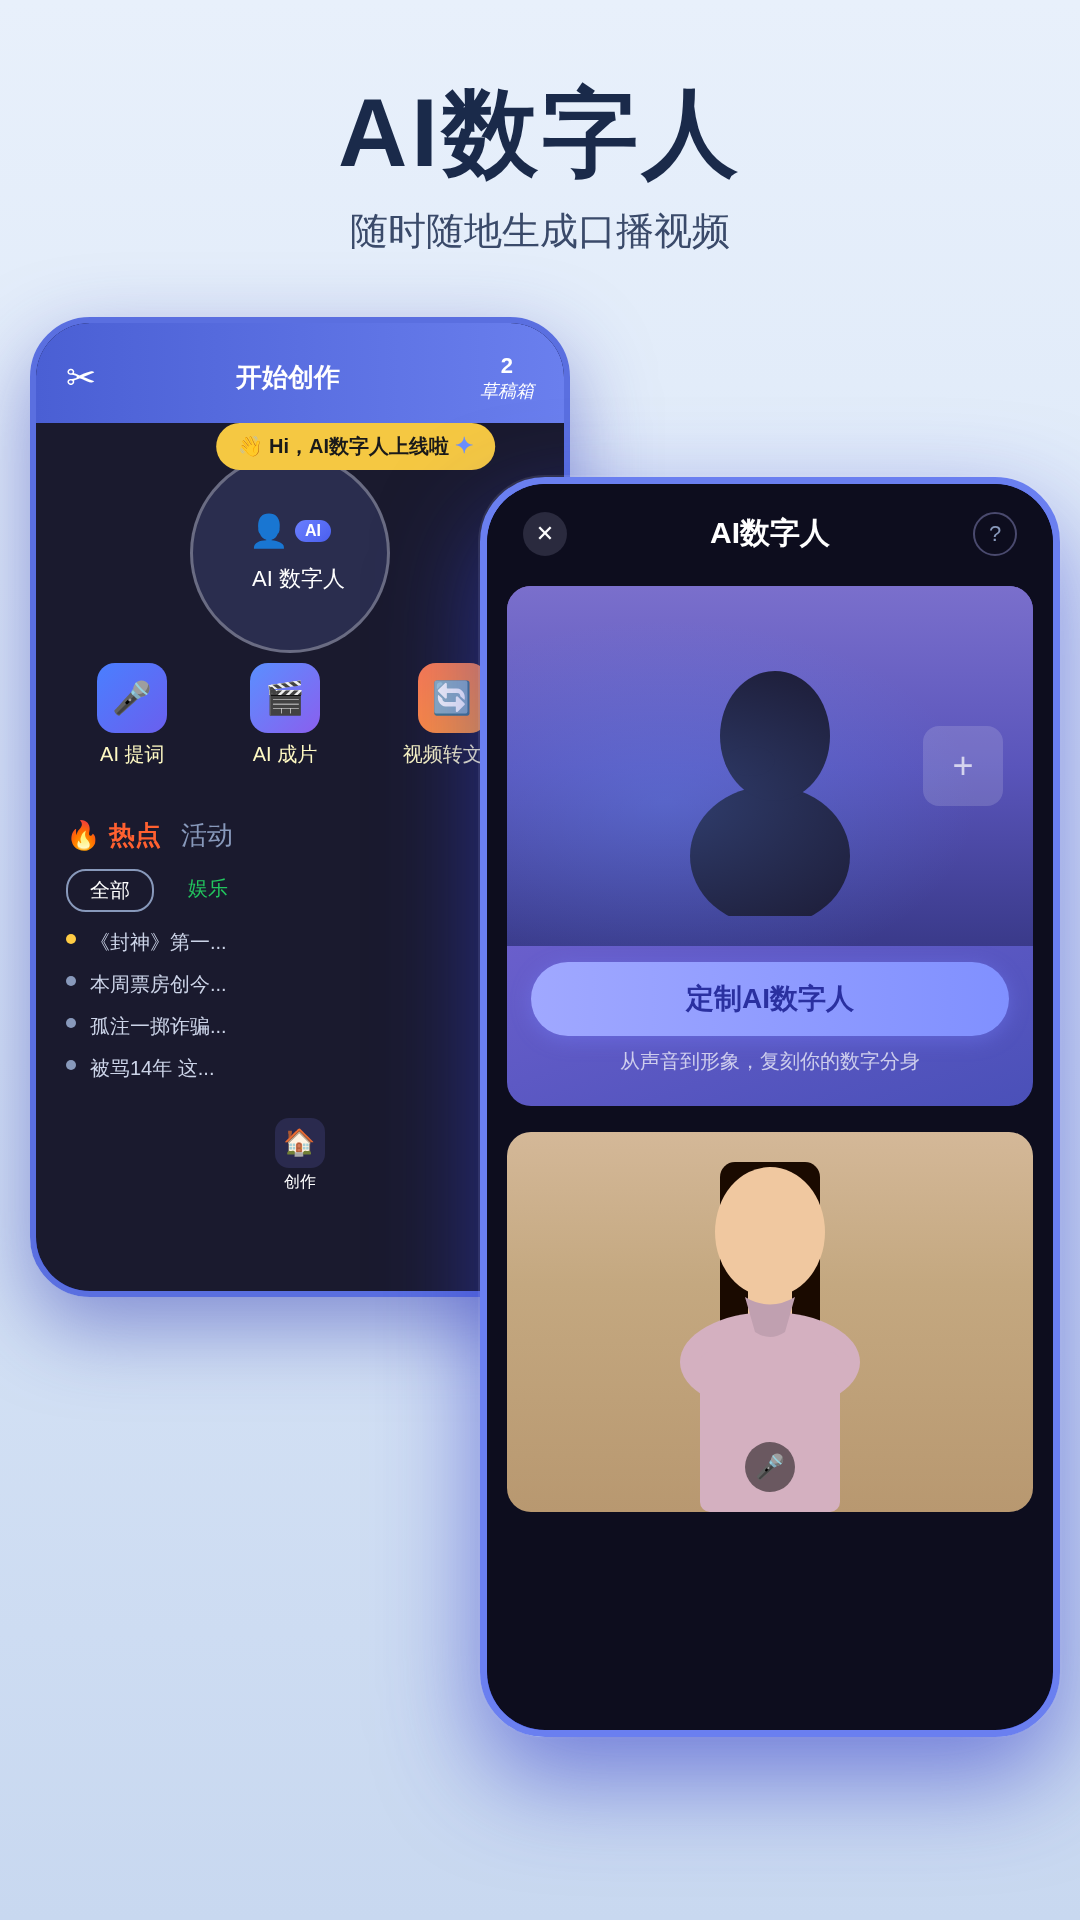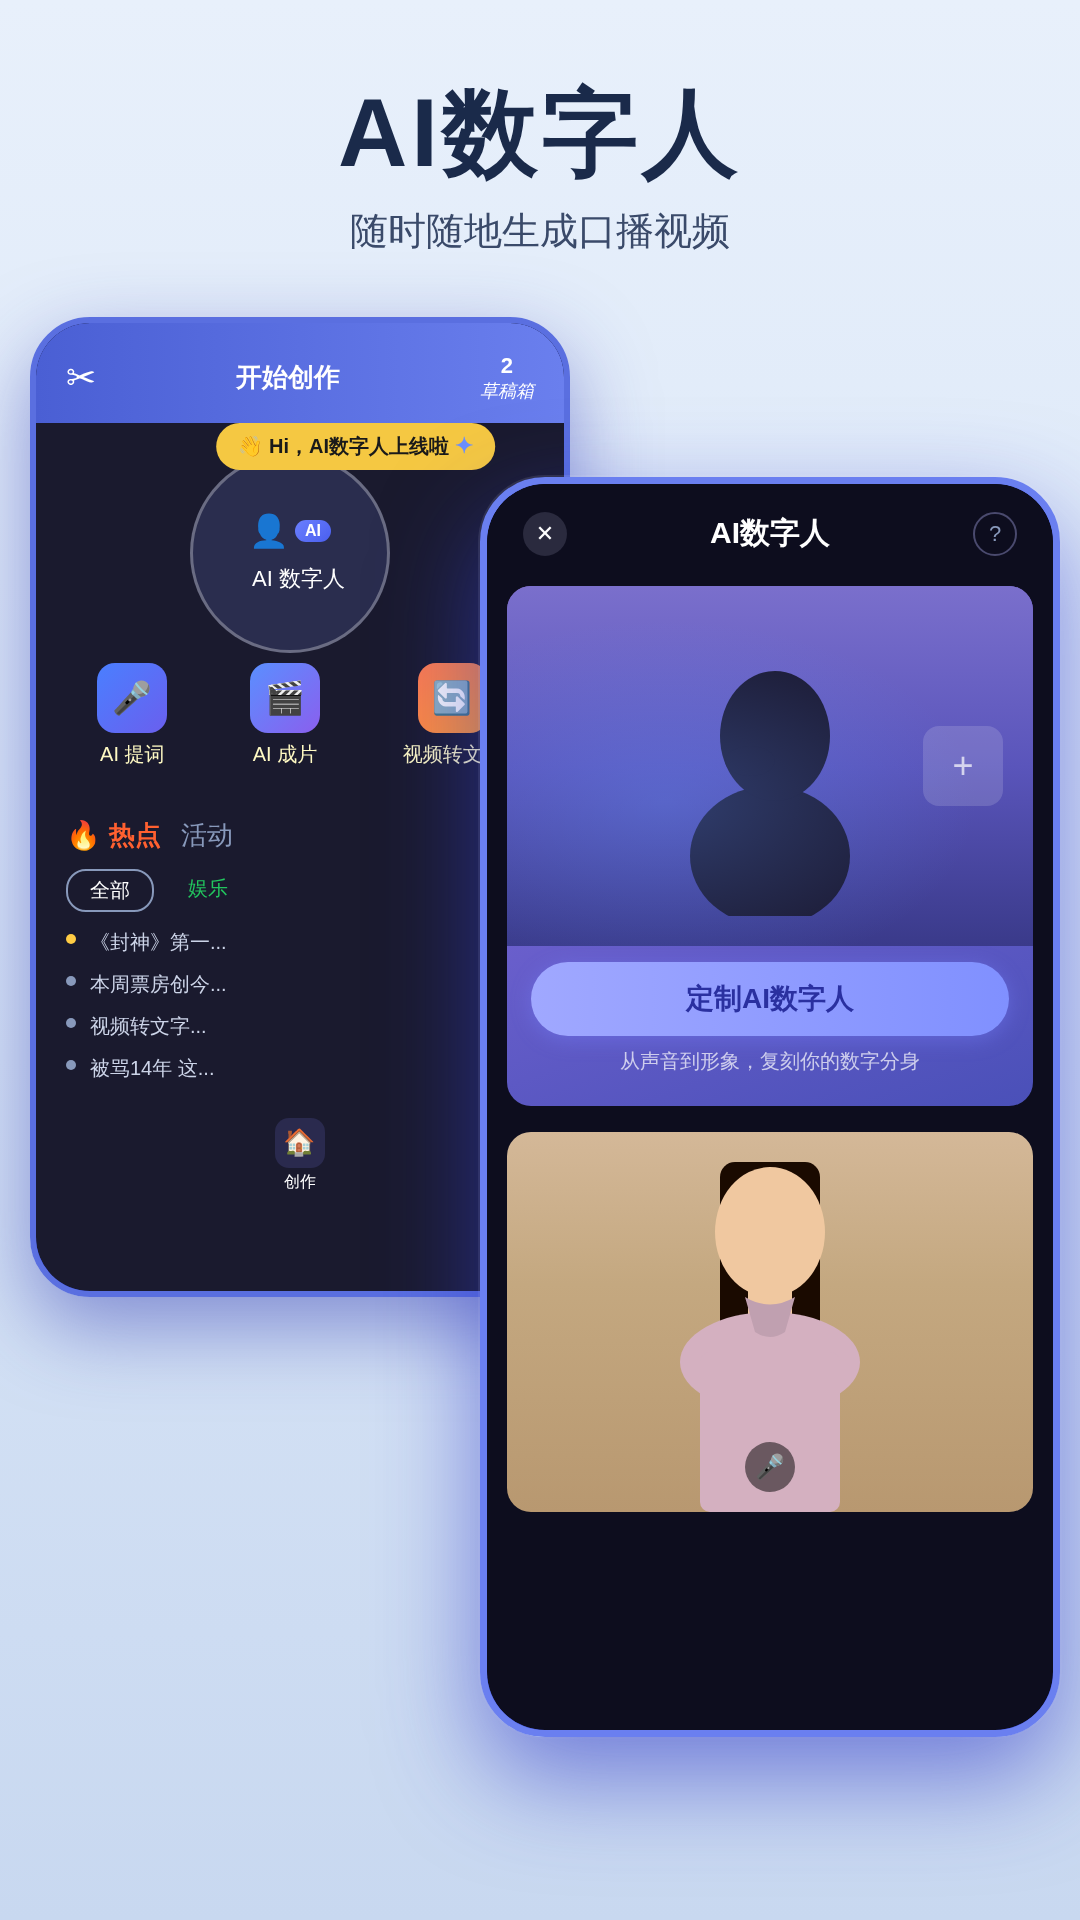--- a/index.html
+++ b/index.html
@@ -477,21 +477,21 @@
           <div class="news-item">
             <div class="news-dot dot-yellow"></div>
             <span>《封神》第一...</span>
           </div>
           <div class="news-item">
             <div class="news-dot dot-gray"></div>
             <span>本周票房创今...</span>
           </div>
           <div class="news-item">
             <div class="news-dot dot-gray"></div>
-            <span>视频转文字...</span>
+            <span>孤注一掷诈骗...</span>
           </div>
           <div class="news-item">
             <div class="news-dot dot-gray"></div>
             <span>被骂14年 这...</span>
           </div>
         </div>
       </div>
 
       <div class="bottom-nav">
         <div class="nav-item">

